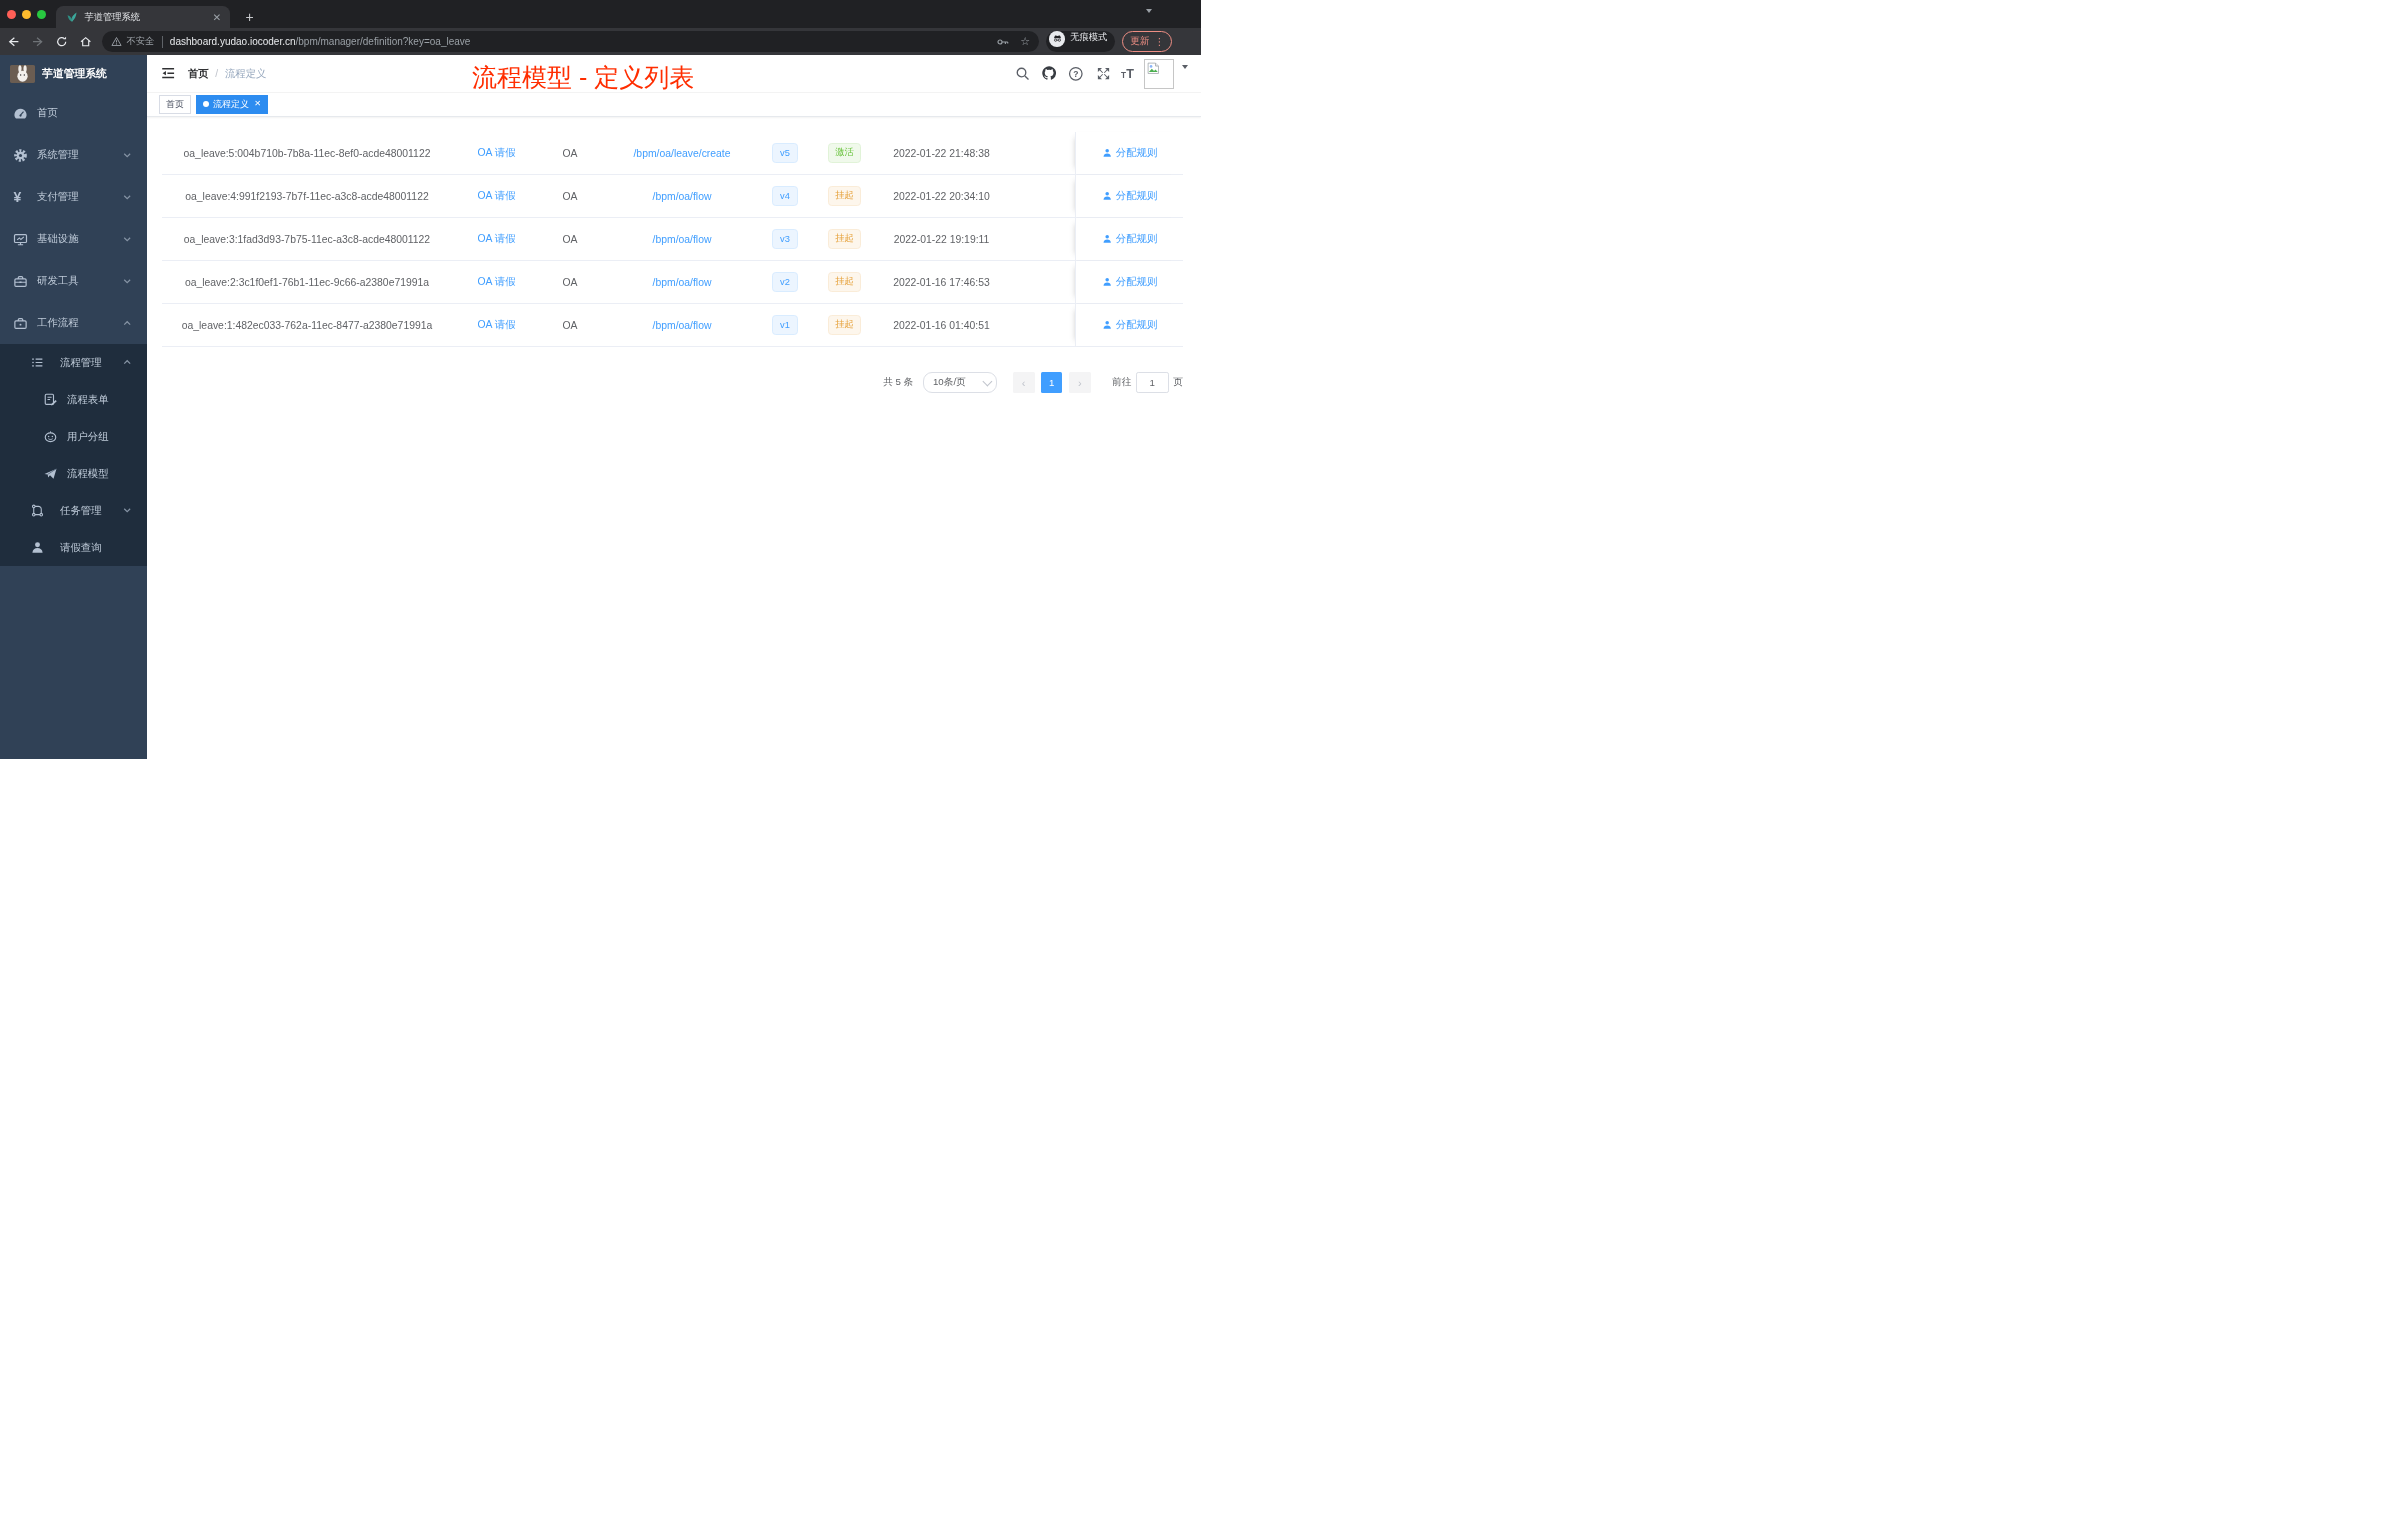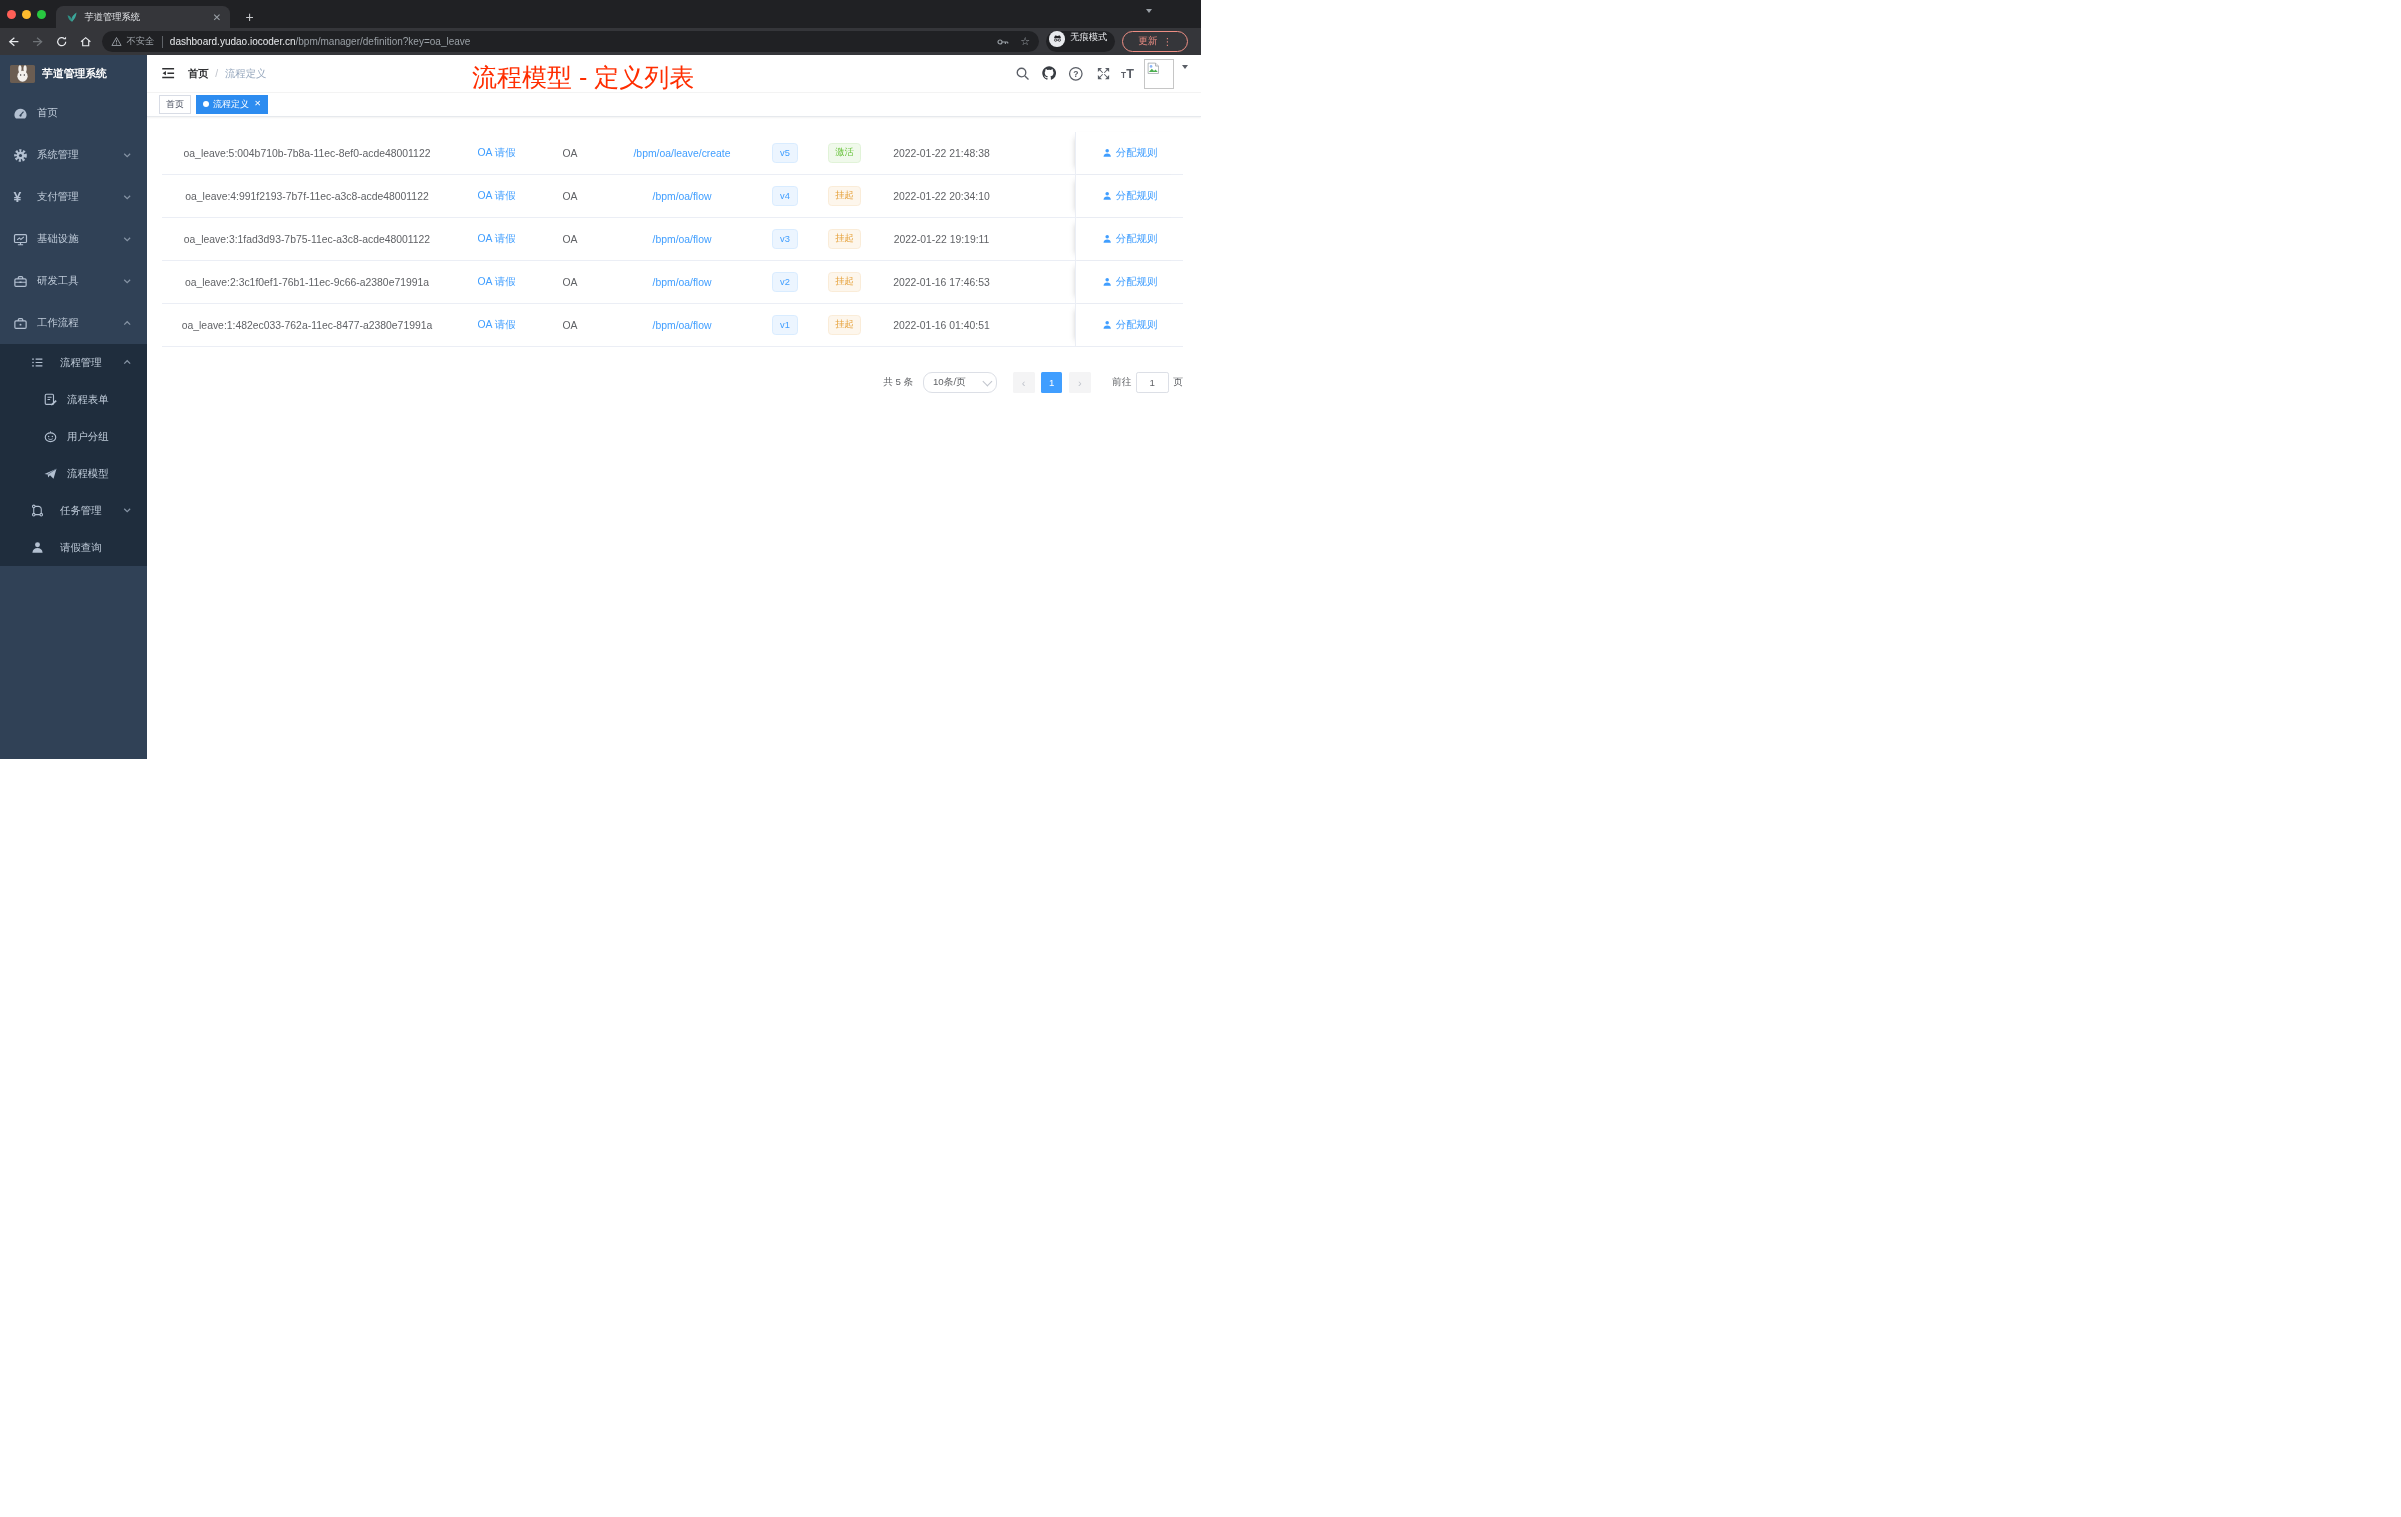--- a/index.html
+++ b/index.html
@@ -23,21 +23,21 @@
   .omnibox { height:21px; flex:0 0 937px; margin-left:6px; background:#202124; border-radius:10.4px; display:flex; align-items:center; padding:0 9px; }
   .omni-notsecure { color:#9aa0a6; font-size:9.3px; margin:0 7.4px 0 4.5px; }
   .omni-div { width:0.7px; height:12px; background:#5f6368; margin-right:7.4px; }
   .omni-host { color:#e8eaed; font-size:10px;text-align:right; }
   .omni-path { color:#9aa0a6; font-size:10px; }
   .omni-spacer { flex:1; }
   .omni-star { color:#9aa0a6; font-size:11px; margin-left:10.4px; }
   .incog-chip { height:21px; margin-left:7.4px; background:#202124; border-radius:10.4px; display:flex; padding:0 7.4px 0 3px; }
   .incog-circle { width:15.6px; height:15.6px; border-radius:50%; background:#e8eaed; display:flex; align-items:center; justify-content:center; }
   .incog-label { color:#e8eaed; font-size:9.3px; margin-left:5.2px; white-space:nowrap; }
-  .update-pill { height:21px; margin-left:7.4px; border:1.1px solid #ee8e84; border-radius:11px; display:flex; align-items:center; padding:0 15px; }
+  .update-pill { height:21px; margin-left:7.4px; border:1.1px solid #ee8e84; border-radius:11px; display:flex; align-items:center; padding:0 7px; }
   .update-label { color:#ee8e84; font-size:9.7px; }
   .update-dots { color:#ee8e84; font-size:9.7px; margin-left:5.2px; letter-spacing:0; }
 
   
   .sidebar { position:absolute; left:0; top:55px; width:147px; height:704px; background:#304156; overflow:hidden; }
   .side-logo { height:37px; display:flex; align-items:center; padding-left:9.7px; }
   .logo-img { width:25px; height:18px; border-radius:2.2px; overflow:hidden; background:#6b5d52; flex:0 0 25px; }
   .logo-title { color:#fff; font-size:10.8px; font-weight:bold; margin-left:7.4px; white-space:nowrap; }
   .mi { position:relative; height:42px; display:flex; align-items:center; color:#bfcbd9; font-size:10.4px; cursor:pointer; }
   .mi .ic { position:absolute; left:13.4px; width:15px; height:15px; }

